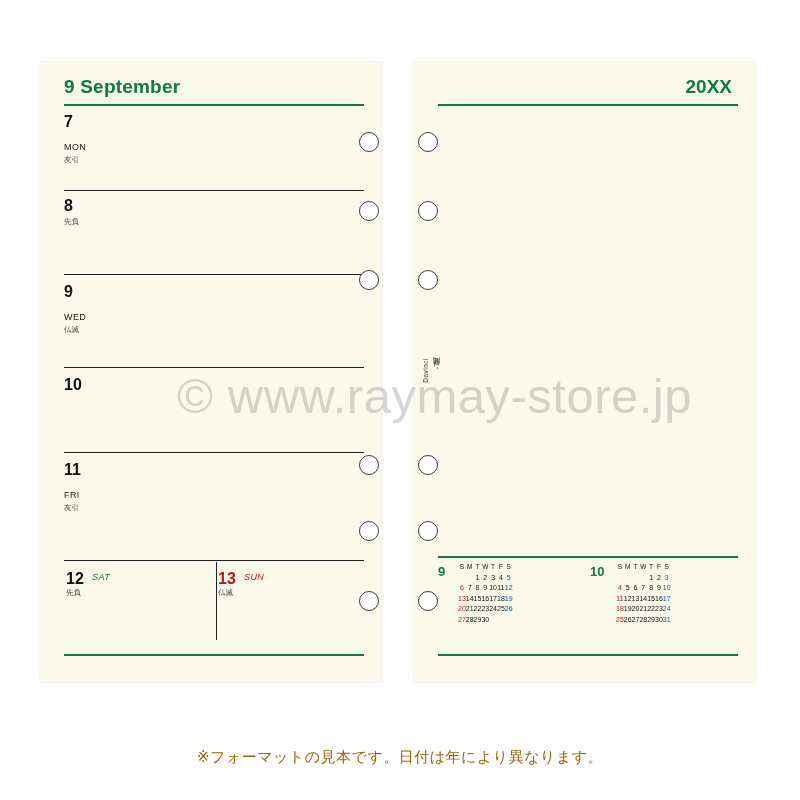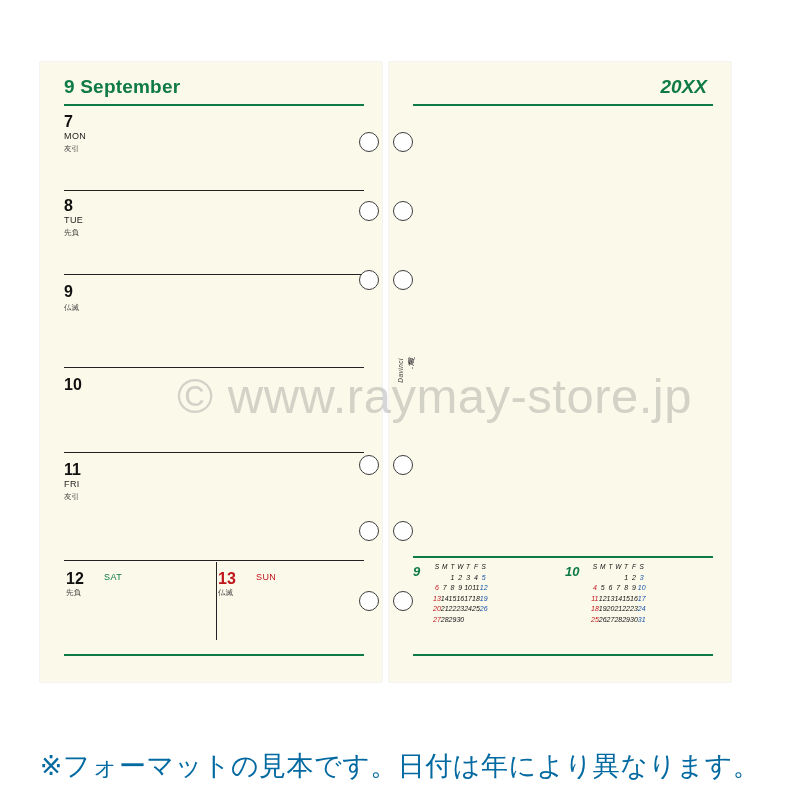--- a/index.html
+++ b/index.html
@@ -24,21 +24,21 @@
   
   .page {
     position: absolute;
     top: 62px;
     width: 342px;
     height: 620px;
     background: #fbf9ea;
     box-shadow: 0 0 1px rgba(0,0,0,0.25);
   }
   .page-left  { left: 40px; }
-  .page-right { left: 389px; font-style: italic; }
+  .page-right { left: 414px; }
 
   
   .hole {
     position: absolute;
     width: 20px;
     height: 20px;
     border: 1.3px solid #3d3d3d;
     border-radius: 50%;
     background: #ffffff;
     box-sizing: border-box;
@@ -70,21 +70,21 @@
   }
   .day-num {
     font-size: 16px;
     font-weight: bold;
     color: #111111;
     line-height: 1;
   }
   .day-abbr {
     font-size: 9px;
     color: #222222;
-    margin-top: 1px;
+    margin-top: 12px;
     letter-spacing: 0.4px;
   }
   .day-rokuyo {
     font-size: 7.5px;
     color: #444444;
     margin-top: 3px;
   }
 
   
   .weekend-row {
@@ -106,24 +106,25 @@
     position: absolute;
     left: 2px;
     top: 8px;
     font-size: 16px;
     font-weight: bold;
   }
   .wk-num.sat { color: #111111; }
   .wk-num.sun { color: #c0141b; }
   .wk-abbr {
     position: absolute;
-    left: 40px;
+    left: 28px;
     top: 10px;
     font-size: 9px;
     letter-spacing: 0.4px;
+    font-style: italic;
   }
   .wk-abbr.sat { color: #0e7a46; }
   .wk-abbr.sun { color: #c0141b; }
   .wk-rokuyo {
     position: absolute;
     left: 2px;
     top: 26px;
     font-size: 7.5px;
     color: #444444;
   }
@@ -227,22 +228,22 @@
     pointer-events: none;
     user-select: none;
   }
 
   .caption {
     position: absolute;
     left: 0;
     top: 748px;
     width: 800px;
     text-align: center;
-    font-size: 27px;
-    color: #0369a1;
+    font-size: 15px;
+    color: #a16207;
     font-family: "DejaVu Sans", sans-serif;
     letter-spacing: 0.5px;
   }
 </style>
 </head>
 <body>
 
 <div class="stage">
 
   <div class="page page-left">
@@ -252,27 +253,27 @@
 
     <div class="day-block" style="top:52px;">
       <div class="day-num">7</div>
       <div class="day-abbr">MON</div>
       <div class="day-rokuyo">友引</div>
     </div>
     <div class="rule-black" style="left:24px; top:128px; width:300px; height:1.3px;"></div>
 
     <div class="day-block" style="top:136px;">
       <div class="day-num">8</div>
-      <div class="day-abbr">TUE</div>
       <div class="day-rokuyo">先負</div>
     </div>
     <div class="rule-black" style="left:24px; top:212px; width:300px; height:1.3px;"></div>
 
     <div class="day-block" style="top:222px;">
       <div class="day-num">9</div>
+      <div class="day-abbr">WED</div>
       <div class="day-rokuyo">仏滅</div>
     </div>
     <div class="rule-black" style="left:24px; top:305px; width:300px; height:1.3px;"></div>
 
     <div class="day-block" style="top:315px;">
       <div class="day-num">10</div>
     </div>
     <div class="rule-black" style="left:24px; top:390px; width:300px; height:1.3px;"></div>
 
     <div class="day-block" style="top:400px;">

